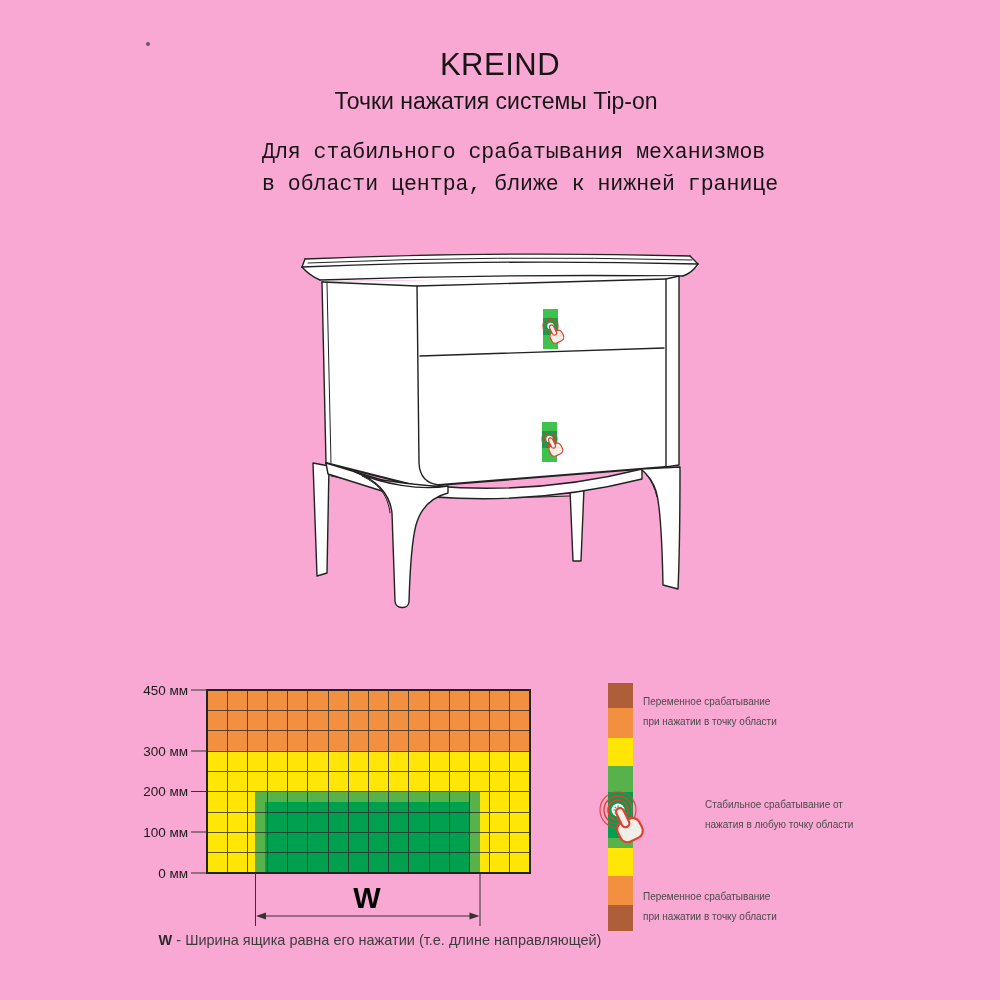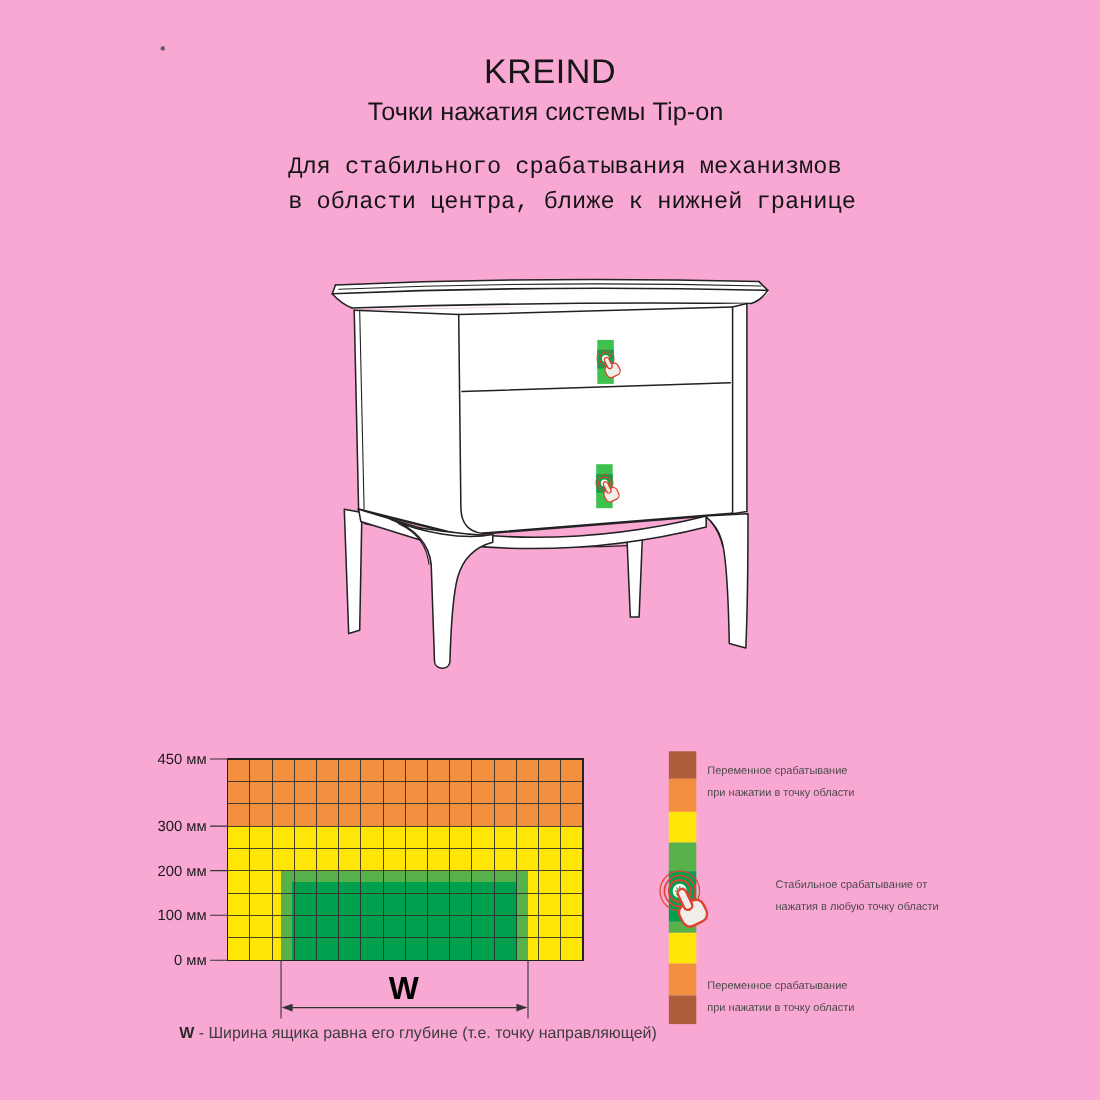--- a/index.html
+++ b/index.html
@@ -169,21 +169,21 @@
     <g>
       <path class="dim" d="M115.5,205 L115.5,258 M340,205 L340,258"></path>
       <line class="dim" x1="121" y1="248" x2="334" y2="248"></line>
       <path d="M116,248 L126,244.5 L126,251.5 Z" fill="#333"></path>
       <path d="M339.5,248 L329.5,244.5 L329.5,251.5 Z" fill="#333"></path>
       <text class="wlabel" x="227" y="240" text-anchor="middle">W</text>
     </g>
   </svg>
 
   <div id="chart-caption" class="abs">
-    <b>W</b><span> - Ширина ящика равна его глубине (т.е. точку направляющей)</span>
+    <b>W</b><span> - Ширина ящика равна его нажатии (т.е. длине направляющей)</span>
   </div>
 
   <svg class="abs" style="left:598px;top:680px;overflow:visible;" width="110" height="260" viewBox="0 0 110 260">
     <g>
         <rect x="10" y="3" width="25" height="25" fill="#ae5f3a"></rect>
         <rect x="10" y="28" width="25" height="30" fill="#f3903f"></rect>
         <rect x="10" y="58" width="25" height="28" fill="#ffe606"></rect>
         <rect x="10" y="86" width="25" height="26" fill="#57b24c"></rect>
         <rect x="10" y="112" width="25" height="46" fill="#00a04e"></rect>
         <rect x="10" y="158" width="25" height="10" fill="#57b24c"></rect>

